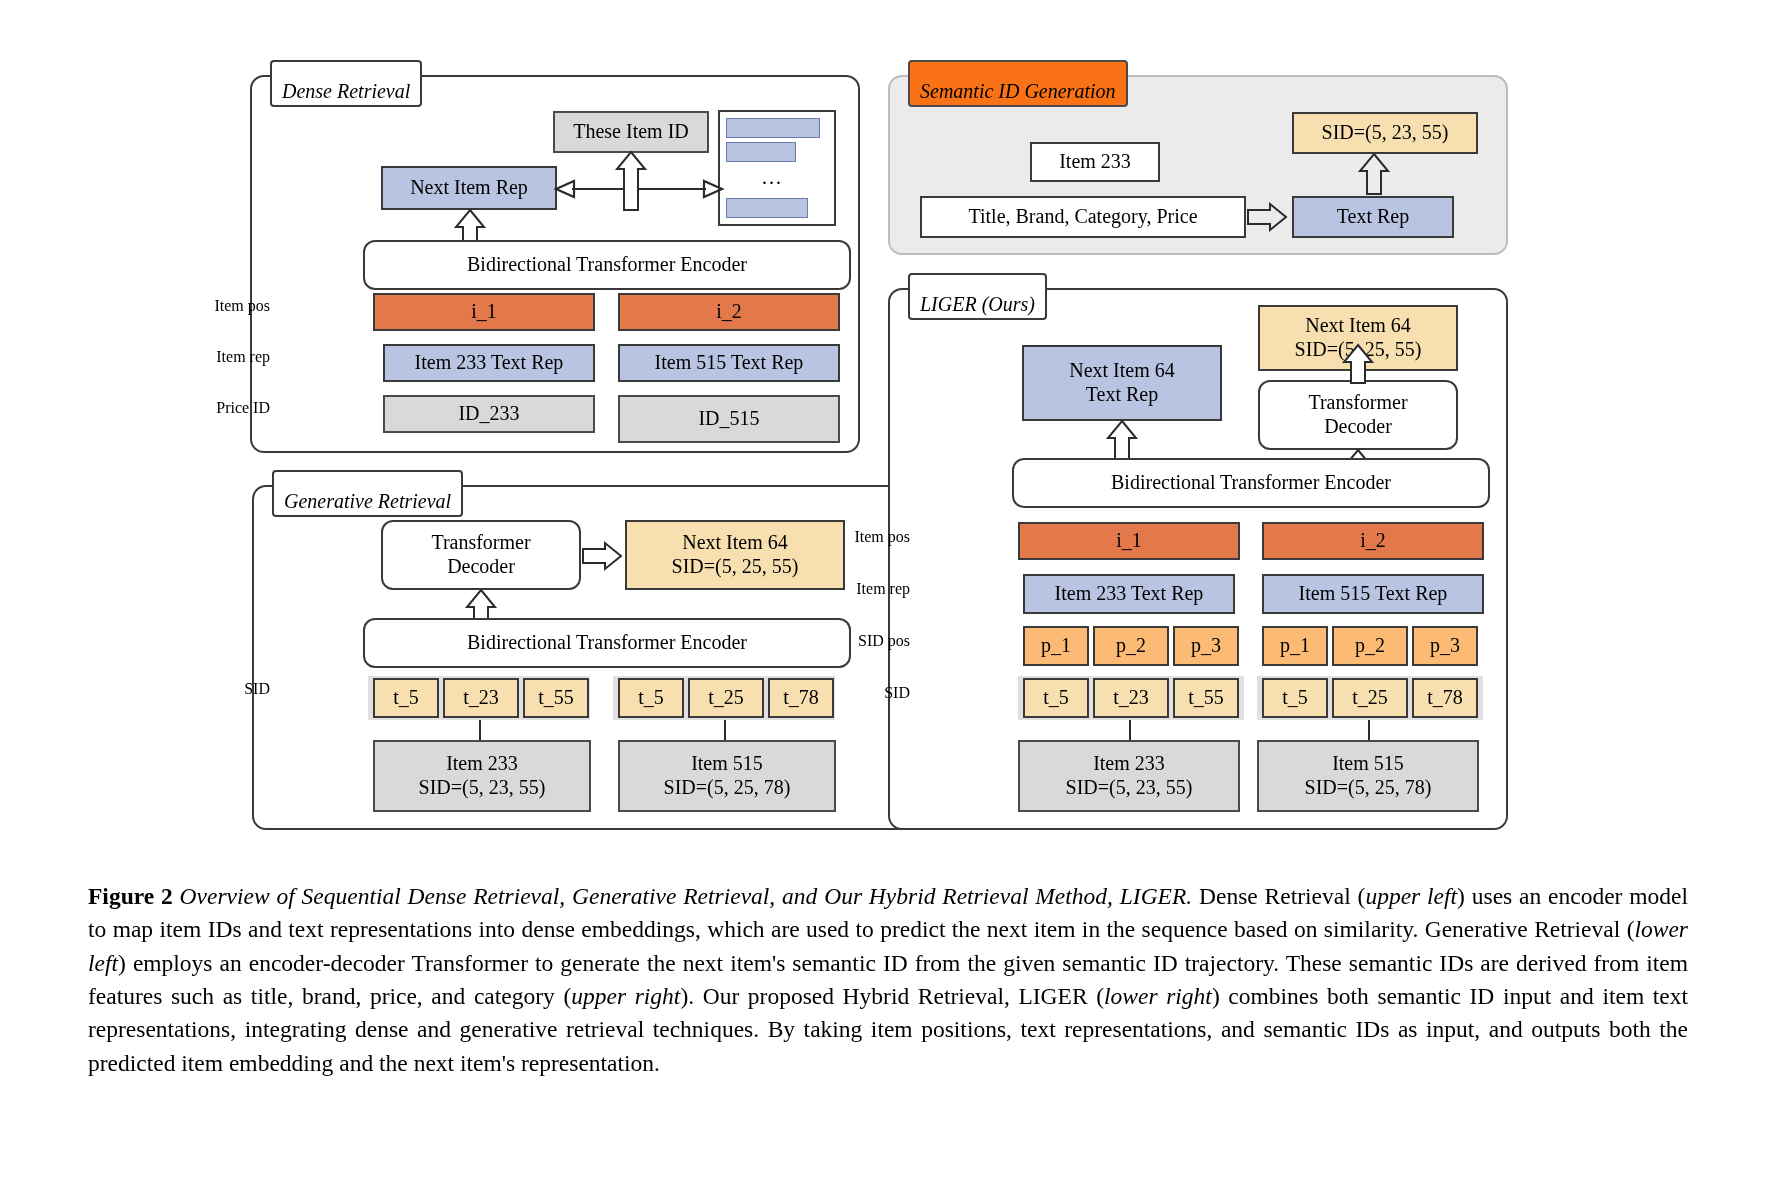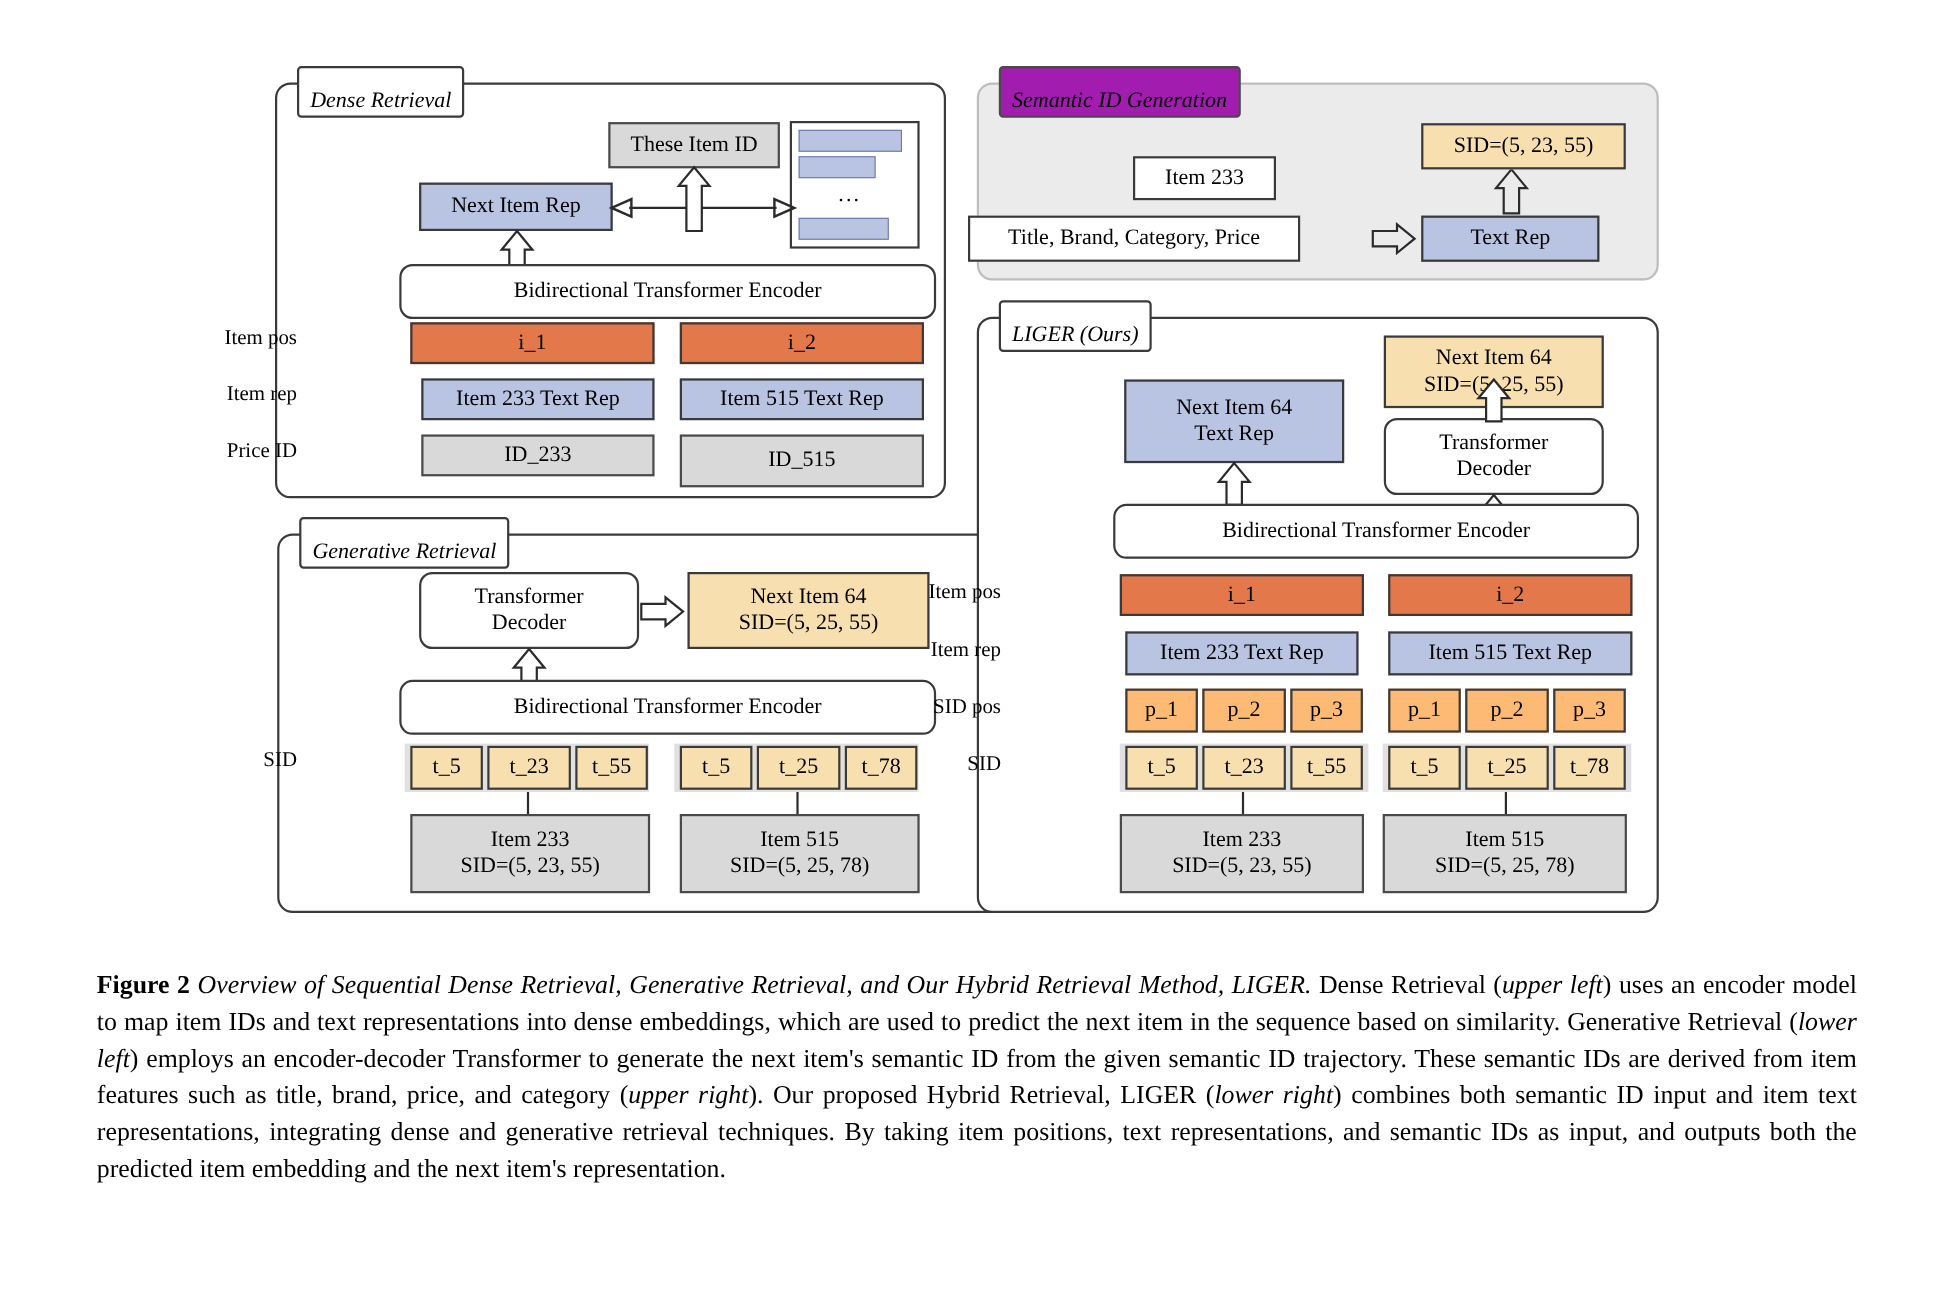--- a/index.html
+++ b/index.html
@@ -40,21 +40,21 @@
     background: #ffffff;
     border: 2px solid #3a3a3a;
     border-radius: 4px;
     padding: 18px 10px 3px 10px;
     font-style: italic;
     font-size: 20px;
     line-height: 1.1;
     white-space: nowrap;
   }
   .panel.gray .panel-title {
-    background: #a21caf;
+    background: #f97316;
     border-color: #4a4a4a;
   }
 
   
   .box {
     position: absolute;
     box-sizing: border-box;
     border: 2px solid #3a3a3a;
     display: flex;
     align-items: center;
@@ -68,21 +68,21 @@
   .gray-box    { background: #d9d9d9; border-color: #4a4a4a; }
   .blue-box    { background: #b8c4e2; border-color: #3a3a3a; }
   .orange-box  { background: #e3794b; border-color: #3a3a3a; }
   .tan-box     { background: #f7dfb0; border-color: #3a3a3a; }
   .green-box   { background: #fdba74; border-color: #3a3a3a; }
   .white-box   { background: #ffffff; border-color: #3a3a3a; }
   .strip       { position: absolute; background: #e0e0e0; }
 
   .label {
     position: absolute;
-    font-size: 19px;
+    font-size: 16px;
     text-align: right;
     white-space: nowrap;
   }
   svg.arrow { position: absolute; overflow: visible; }
 
   .dots {
     position: absolute;
     font-size: 20px;
     letter-spacing: 2px;
   }
@@ -192,21 +192,21 @@
 SID=(5, 23, 55)</div>
   <div class="box gray-box" style="left:618px; top:740px; width:218px; height:72px;">Item 515
 SID=(5, 25, 78)</div>
 
   <div class="panel gray" style="left:888px; top:75px; width:620px; height:180px;">
     <div class="panel-title">Semantic ID Generation</div>
   </div>
 
   <div class="box white-box" style="left:1030px; top:142px; width:130px; height:40px;">Item 233</div>
 
-  <div class="box white-box" style="left:880px; top:196px; width:302px; height:42px;">Title, Brand, Category, Price</div>
+  <div class="box white-box" style="left:920px; top:196px; width:326px; height:42px;">Title, Brand, Category, Price</div>
 
   <svg class="arrow" style="left:1248px; top:204px;" width="38" height="26" viewBox="0 0 38 26">
     <polygon points="0,6 22,6 22,0 38,13 22,26 22,20 0,20" fill="#ebebeb" stroke="#2b2b2b" stroke-width="2"></polygon>
   </svg>
 
   <div class="box blue-box" style="left:1292px; top:196px; width:162px; height:42px;">Text Rep</div>
 
   <svg class="arrow" style="left:1359px; top:154px;" width="30" height="40" viewBox="0 0 30 40">
     <polygon points="15,0 29,17 22,17 22,40 8,40 8,17 1,17" fill="#ebebeb" stroke="#2b2b2b" stroke-width="2"></polygon>
   </svg>

